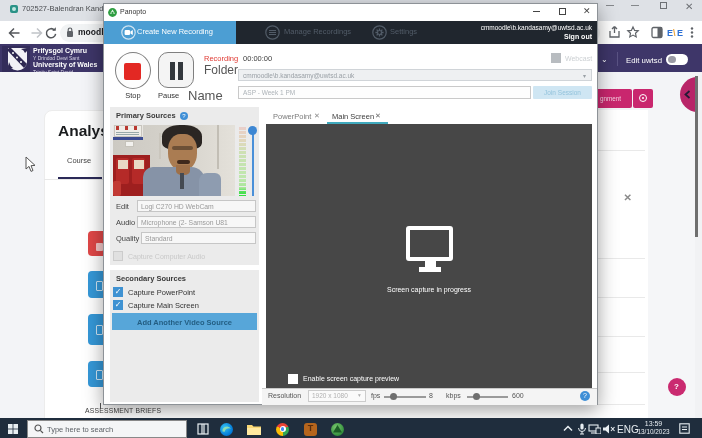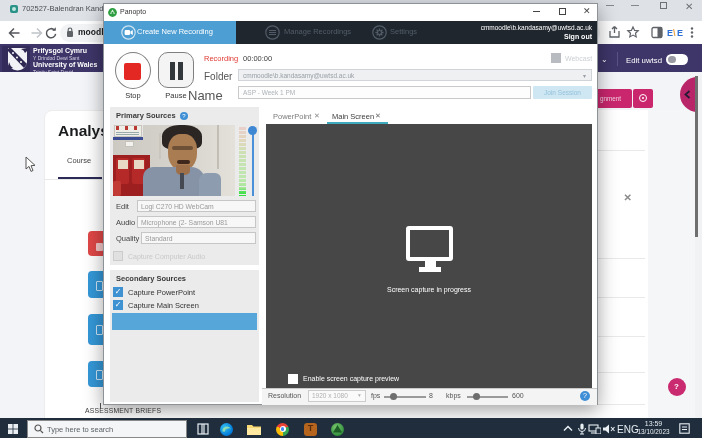--- a/index.html
+++ b/index.html
@@ -154,24 +154,24 @@
 <div class="ab" style="left:390px;top:27.3px;font-size:7.5px;color:#525c68">Settings</div>
 <div class="ab" style="left:0;top:24px;width:592px;text-align:right;font-size:6.5px;color:#fff">cmmoodle\b.kandasamy@uwtsd.ac.uk</div>
 <div class="ab" style="left:0;top:33px;width:592px;text-align:right;font-size:7px;font-weight:bold;color:#fff">Sign out</div>
 
 <div class="ab" style="left:114.5px;top:52px;width:36px;height:37px;border:1.8px solid #808080;border-radius:50%;background:#fdfdfd"></div>
 <div class="ab" style="left:123.5px;top:62.5px;width:17.5px;height:17.5px;background:#e32823;border-radius:2px"></div>
 <div class="ab" style="left:115px;top:90.5px;width:36px;text-align:center;font-size:7.5px;color:#333">Stop</div>
 <div class="ab" style="left:158px;top:52px;width:35.5px;height:36px;border:1.8px solid #808080;border-radius:10px;background:#f4f4f4"></div>
 <div class="ab" style="left:169.5px;top:62px;width:5px;height:18px;background:#33383d"></div>
 <div class="ab" style="left:177.8px;top:62px;width:5px;height:18px;background:#33383d"></div>
-<div class="ab" style="left:158px;top:90.5px;width:36px;text-align:center;font-size:7.5px;color:#333">Pause</div>
+<div class="ab" style="left:158px;top:90.5px;width:36px;text-align:left;font-size:7.5px;color:#333">Pause</div>
 <div class="ab" style="left:204px;top:54px;font-size:7.5px;color:#e03a33">Recording</div>
 <div class="ab" style="left:243px;top:54px;font-size:7.5px;color:#3c3c3c">00:00:00</div>
-<div class="ab" style="left:204px;top:71px;font-size:10px;color:#555">Folder</div>
+<div class="ab" style="left:204px;top:63px;font-size:12px;color:#555">Folder</div>
 <div class="ab" style="left:188px;top:87.5px;font-size:13px;color:#555">Name</div>
 <div class="ab" style="left:238px;top:69px;width:354px;height:12px;background:#eef0f2;border:1px solid #d0d4d8"></div>
 <div class="ab" style="left:243px;top:71.5px;font-size:6.5px;color:#9aa0a6;white-space:nowrap">cmmoodle\b.kandasamy@uwtsd.ac.uk</div>
 <div class="ab" style="left:583px;top:72px;font-size:6px;color:#9aa0a6">▾</div>
 <div class="ab" style="left:238px;top:85.5px;width:293px;height:13px;background:#fdfdfd;border:1px solid #c9c9c9"></div>
 <div class="ab" style="left:243px;top:88.5px;font-size:6.5px;color:#adb3b8;white-space:nowrap">ASP - Week 1 PM</div>
 <div class="ab" style="left:533px;top:85.5px;width:59px;height:13px;background:#cfe6f3;border-radius:1px"></div>
 <div class="ab" style="left:533px;top:88.5px;width:59px;text-align:center;font-size:6.5px;color:#93c3dc">Join Session</div>
 <div class="ab" style="left:551px;top:53px;width:10px;height:10px;background:#b8bcc0"></div>
 <div class="ab" style="left:565px;top:54.5px;font-size:7px;color:#ccd0d3">Webcast</div>
@@ -228,20 +228,21 @@
 <div class="ab" style="left:145px;top:234.5px;font-size:6.8px;color:#9a9a9a">Standard</div>
 <div class="ab" style="left:113px;top:251px;width:10px;height:10px;background:#e0e0e0;border:1px solid #cccccc"></div>
 <div class="ab" style="left:128px;top:252.5px;font-size:7px;color:#c9c9c9;white-space:nowrap">Capture Computer Audio</div>
 
 <div class="ab" style="left:116px;top:274px;font-size:7.5px;font-weight:bold;color:#3a3a3a;white-space:nowrap">Secondary Sources</div>
 <div class="ab" style="left:113px;top:287px;width:10px;height:10px;background:#3f92d2;color:#fff;font-size:8px;text-align:center;line-height:10px">✓</div>
 <div class="ab" style="left:128px;top:288px;font-size:7.5px;color:#333;white-space:nowrap">Capture PowerPoint</div>
 <div class="ab" style="left:113px;top:299.5px;width:10px;height:10px;background:#3f92d2;color:#fff;font-size:8px;text-align:center;line-height:10px">✓</div>
 <div class="ab" style="left:128px;top:300.5px;font-size:7.5px;color:#333;white-space:nowrap">Capture Main Screen</div>
 <div class="ab" style="left:112px;top:312.5px;width:145px;height:17.5px;background:#57a6d9"></div>
+<div class="ab" style="left:112px;top:317.5px;width:145px;text-align:center;font-size:7.5px;color:#235e83;font-weight:bold">Add Another Video Source</div>
 
 <div class="ab" style="left:273px;top:112px;font-size:7.5px;color:#7a7a7a;white-space:nowrap">PowerPoint</div>
 <div class="ab" style="left:314px;top:112px;font-size:7px;color:#8a8a8a">✕</div>
 <div class="ab" style="left:332px;top:112px;font-size:7.5px;color:#3d3d3d;white-space:nowrap">Main Screen</div>
 <div class="ab" style="left:375px;top:112px;font-size:7px;color:#6a6a6a">✕</div>
 <div class="ab" style="left:327px;top:121.5px;width:61px;height:2.5px;background:#3fa9bd"></div>
 
 <div class="ab" style="left:266px;top:124px;width:326px;height:264px;background:#474747"></div>
 <div class="ab" style="left:406px;top:226px;width:47px;height:35px;border:4.5px solid #fff;border-radius:3px;background:#474747"></div>
 <div class="ab" style="left:425px;top:261px;width:11px;height:6px;background:#fff"></div>

